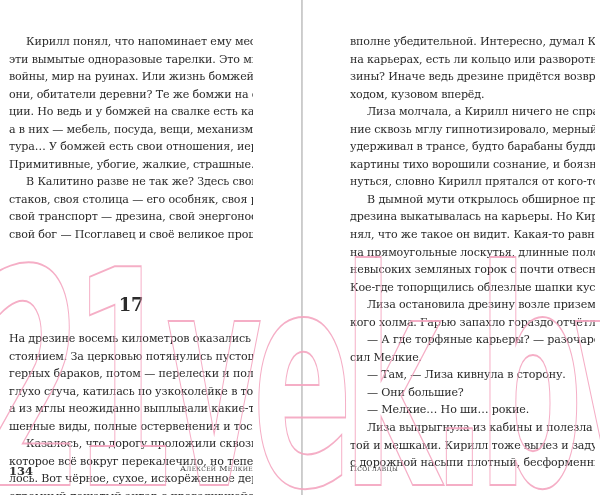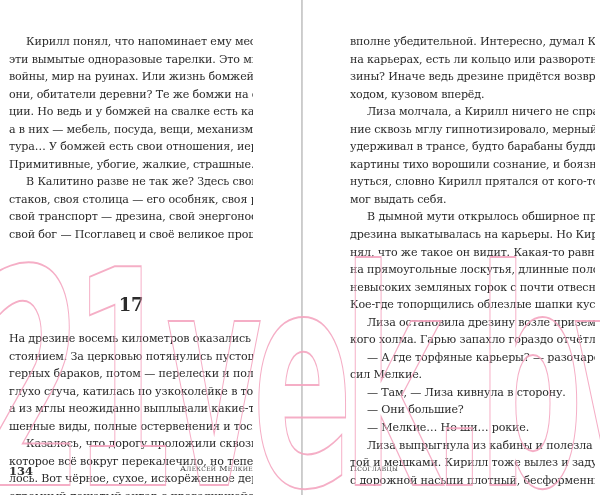--- a/index.html
+++ b/index.html
@@ -91,21 +91,20 @@
       <div id="right-lines">
           <span class="line">вполне убедительной. Интересно, думал Кирилл, а там,</span>
           <span class="line">на карьерах, есть ли кольцо или разворотный круг для дре-</span>
           <span class="line">зины? Иначе ведь дрезине придётся возвращаться задним</span>
           <span class="line last">ходом, кузовом вперёд.</span>
           <span class="line indent">Лиза молчала, а Кирилл ничего не спрашивал. Движе-</span>
           <span class="line">ние сквозь мглу гипнотизировало, мерный перестук колёс</span>
           <span class="line">удерживал в трансе, будто барабаны буддистов, зыбкие</span>
           <span class="line">картины тихо ворошили сознание, и боязно было шевель-</span>
           <span class="line">нуться, словно Кирилл прятался от кого-то и шевелением</span>
-          <span class="line last">мог выдать себя.</span>
           <span class="line indent">В дымной мути открылось обширное пространство —</span>
           <span class="line">дрезина выкатывалась на карьеры. Но Кирилл толком не по-</span>
           <span class="line">нял, что же такое он видит. Какая-то равнина, распаханная</span>
           <span class="line">на прямоугольные лоскутья, длинные полосы канав, цепи</span>
           <span class="line">невысоких земляных горок с почти отвесными склонами.</span>
           <span class="line">Кое-где топорщились облезлые шапки кустов. Всё скрады-</span>
           <span class="line indent">Лиза остановила дрезину возле приземистого крутобо-</span>
           <span class="line last">кого холма. Гарью запахло гораздо отчётливее.</span>
           <span class="line indent">— А где торфяные карьеры? — разочарованно спро-</span>
           <span class="line last">сил Мелкие.</span>

